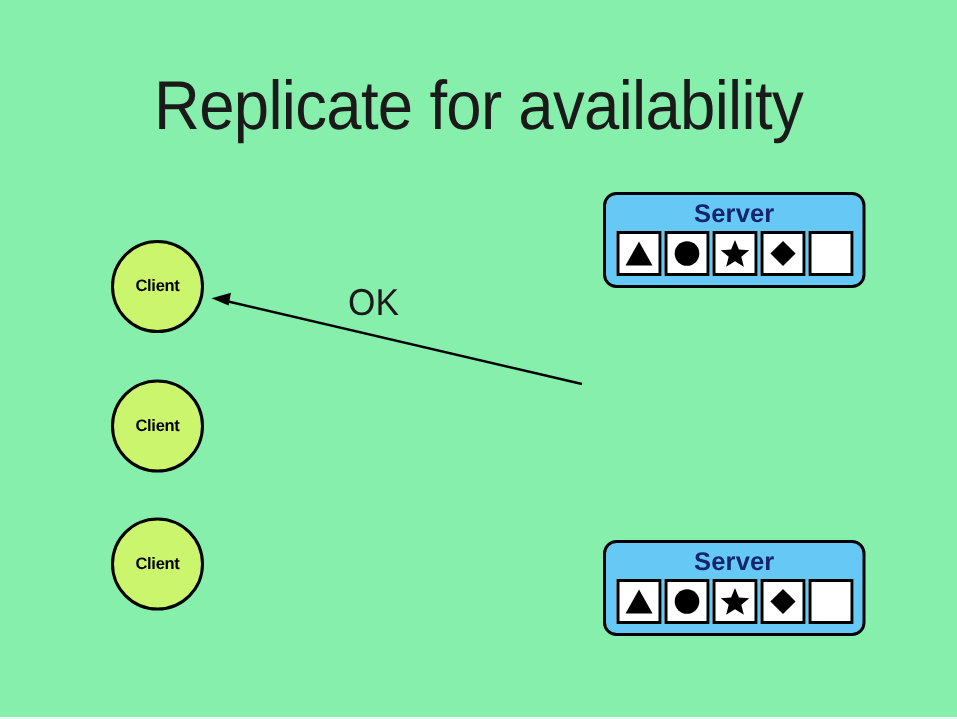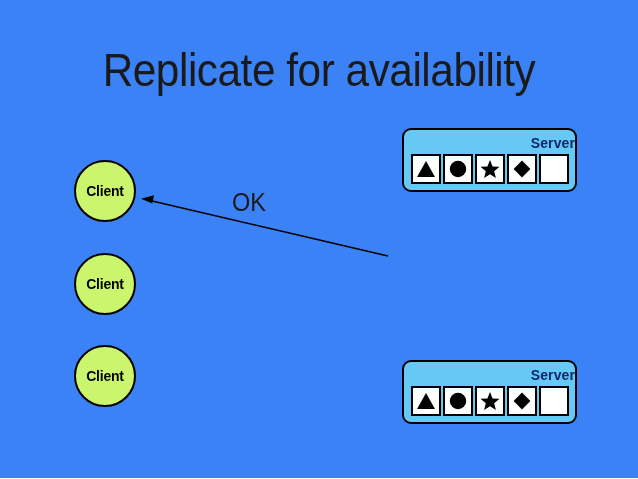--- a/index.html
+++ b/index.html
@@ -12,21 +12,21 @@
     height: 479px;
     overflow: hidden;
     font-family: "Liberation Sans", sans-serif;
     position: relative;
   }
   #slide {
     position: absolute;
     left: 0; top: 0;
     width: 638px;
     height: 478px;
-    background: #3b82f6;
+    background: #86efac;
     text-decoration: underline;
   }
 
   
   #slide-title {
     position: absolute;
     left: 0;
     top: 44px;
     width: 638px;
     text-align: center;
@@ -49,21 +49,21 @@
     border-radius: 50%;
     background: #ccf56e;
     border: 2.5px solid #000000;
     box-sizing: border-box;
     display: flex;
     align-items: center;
     justify-content: center;
   }
   .client-label {
     font-family: "Liberation Sans", sans-serif;
-    font-size: 14px;
+    font-size: 11px;
     font-weight: bold;
     color: #000000;
     letter-spacing: -0.2px;
   }
   #client-0 { left: 74px; top: 160px; }
   #client-1 { left: 74px; top: 253px; }
   #client-2 { left: 74px; top: 345px; }
 
   
   .node {
@@ -72,23 +72,23 @@
     width: 175px;
     border: 2.5px solid #000000;
     border-radius: 9px;
     box-sizing: border-box;
     padding: 4px 0 6px 0;
   }
   .node-blue   { background: #66c8f5; }
   .node-orange { background: #ff9900; }
 
   .node-title {
-    text-align: right;
-    font-family: "Liberation Sans", sans-serif;
-    font-size: 14px;
+    text-align: center;
+    font-family: "Liberation Sans", sans-serif;
+    font-size: 17px;
     font-weight: bold;
     line-height: 18px;
     letter-spacing: 0.1px;
   }
   .node-blue   .node-title { color: #12246b; }
   .node-orange .node-title { color: #000000; }
 
   .log-row {
     display: flex;
     justify-content: center;

